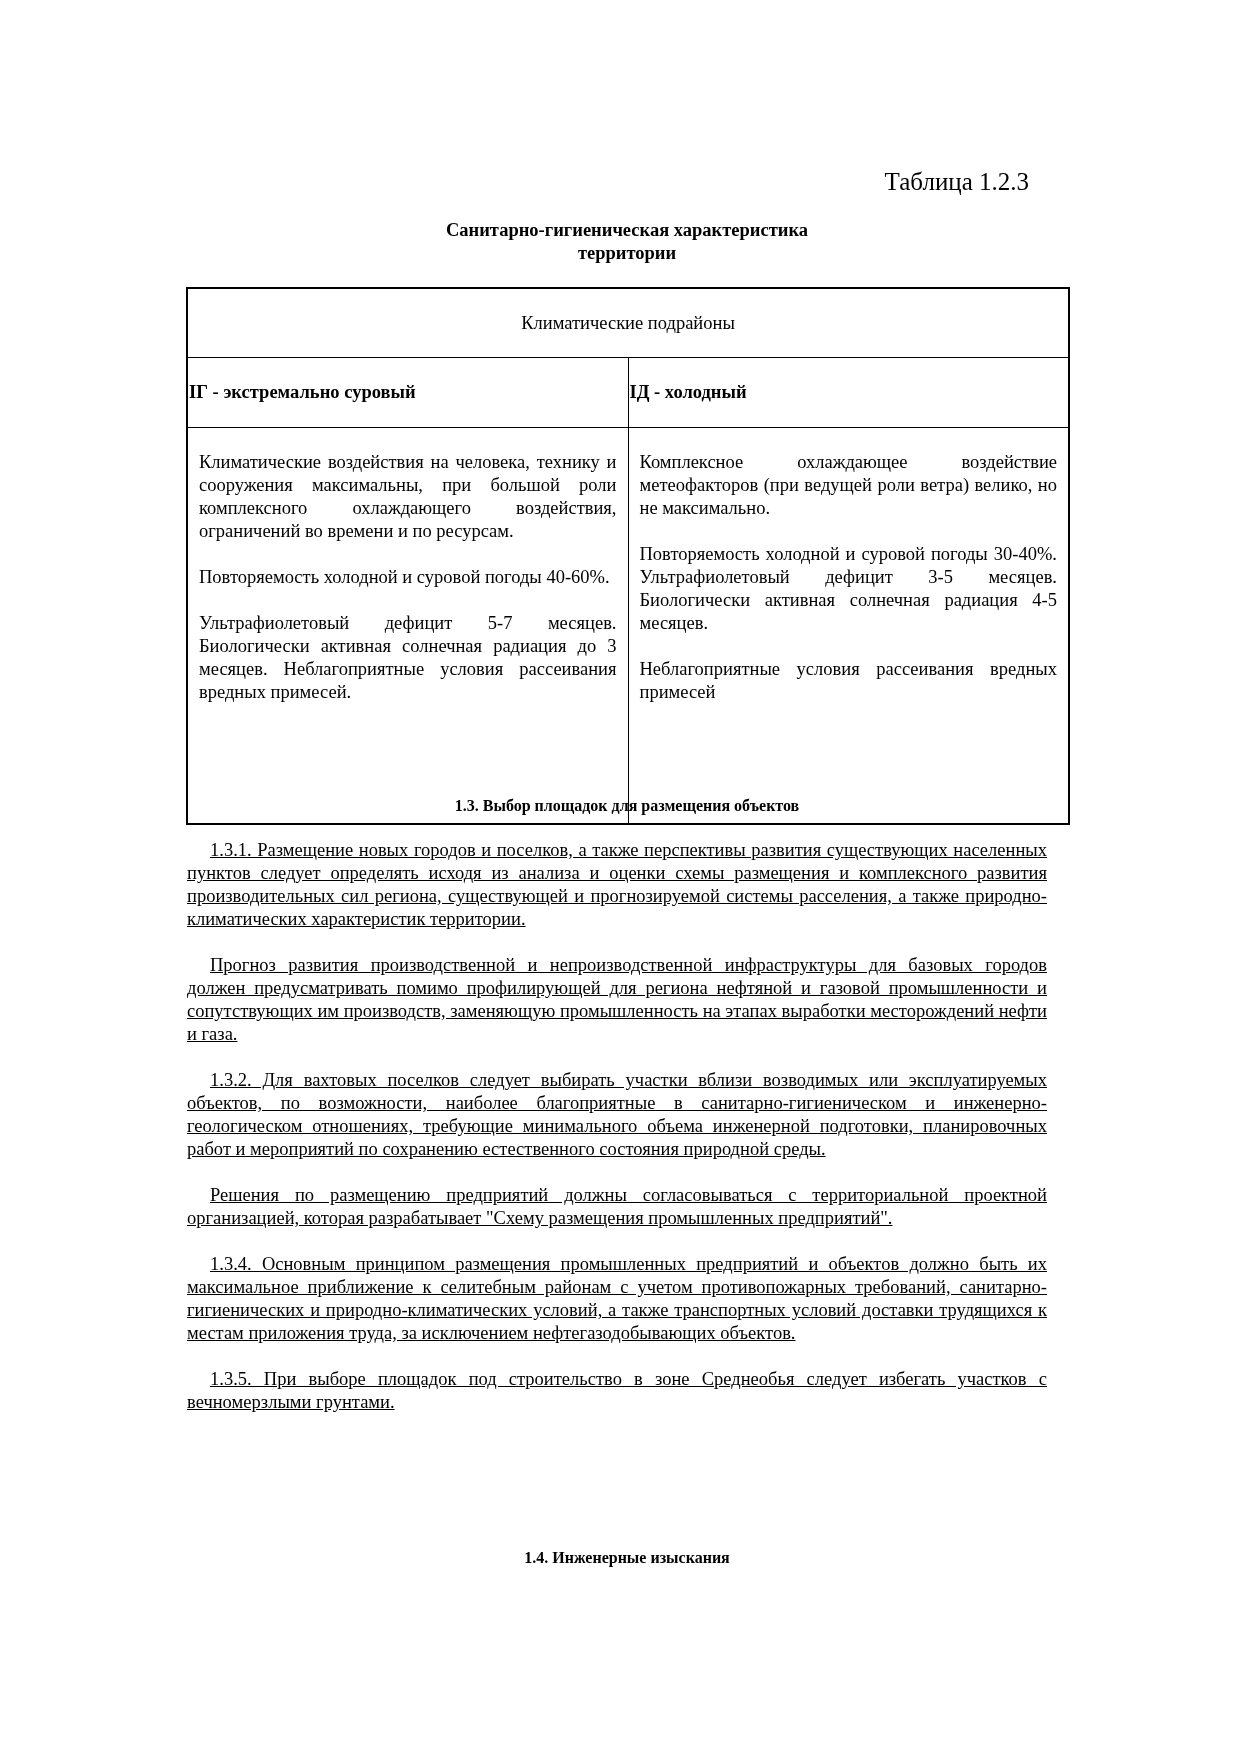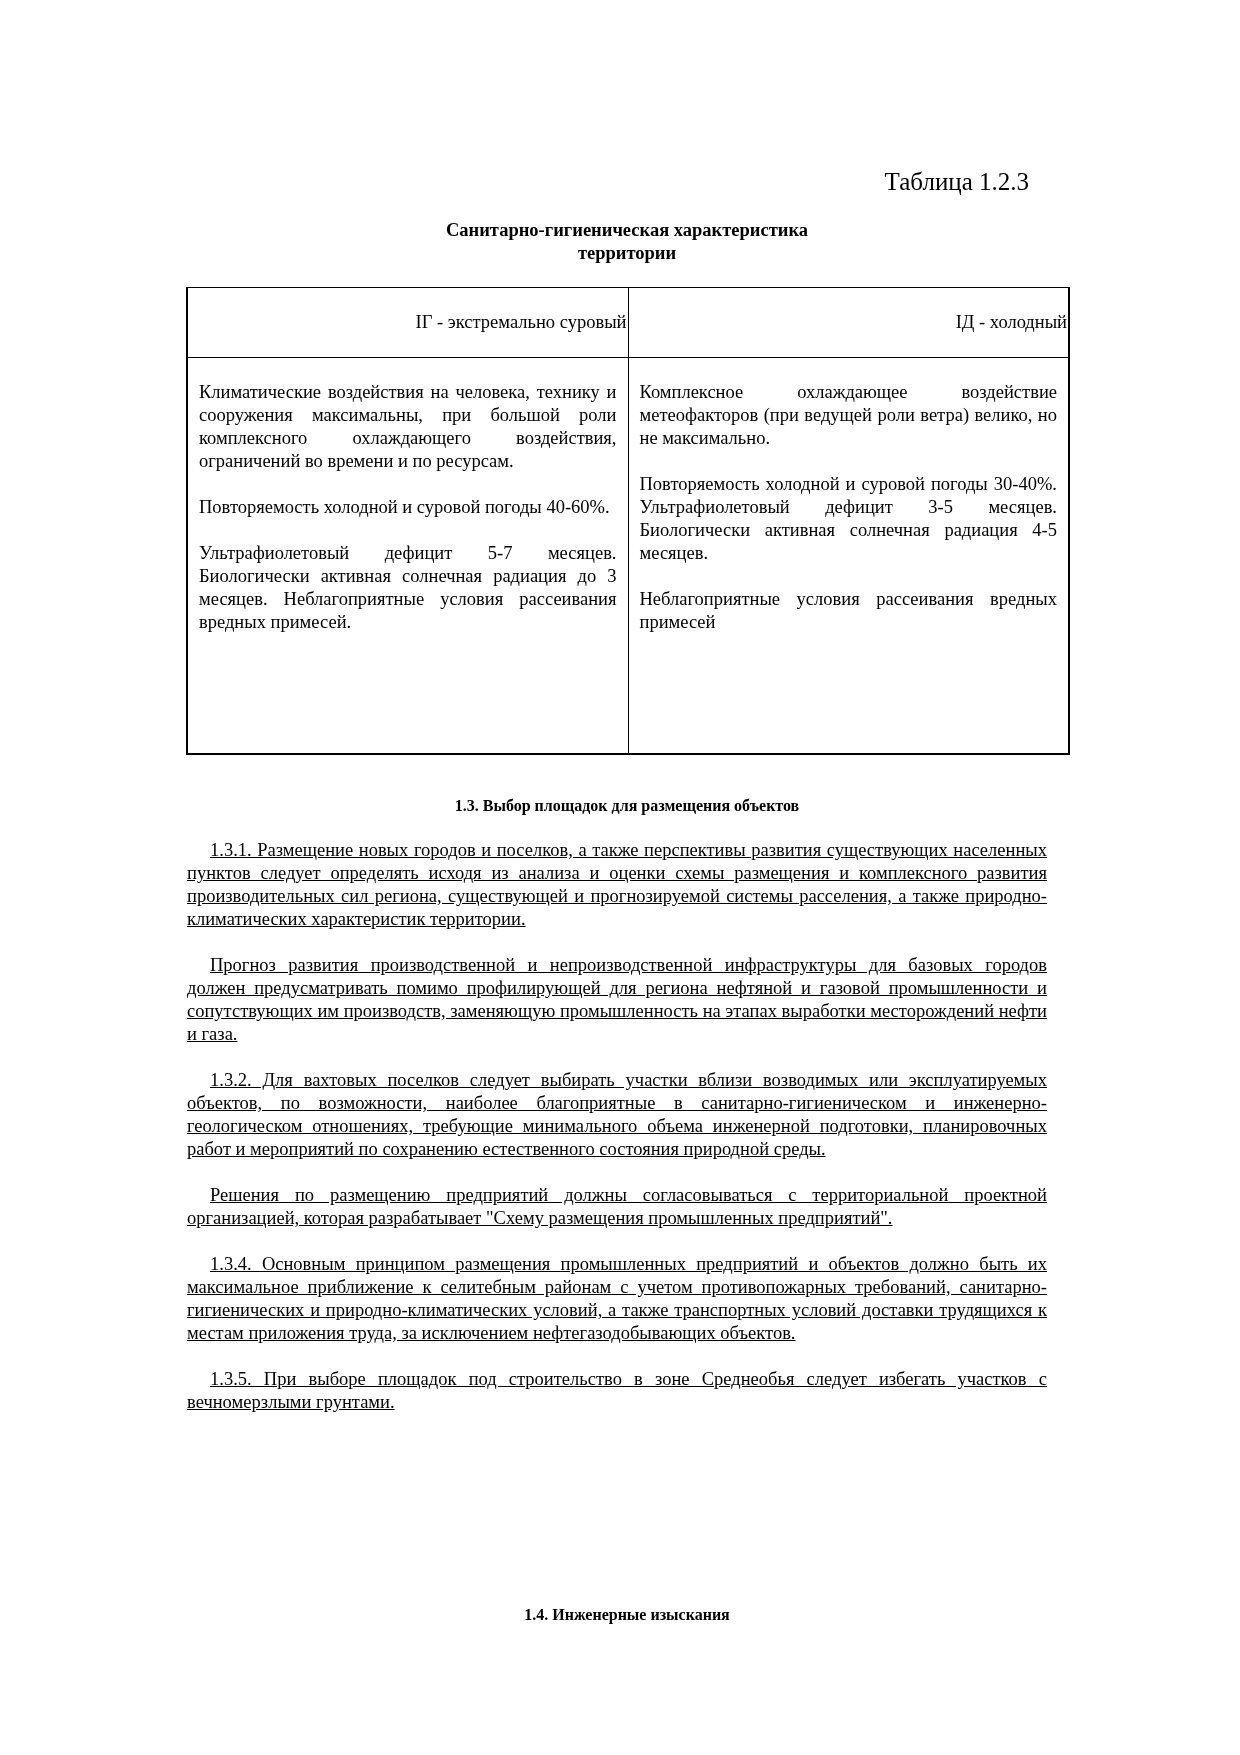--- a/index.html
+++ b/index.html
@@ -53,22 +53,23 @@
     vertical-align: top;
   }
   table.char-table tr.head-row td {
     height: 66px;
     text-align: center;
     vertical-align: middle;
     border-top-width: 2px;
   }
   table.char-table tr.sub-row td {
     height: 67px;
-    text-align: right;
+    text-align: left;
     vertical-align: middle;
+    font-weight: bold;
   }
   table.char-table tr.body-row td {
     height: 340px;
     padding: 23px 11px 32px 11px;
     text-align: justify;
     vertical-align: top;
     border-bottom-width: 2px;
   }
   table.char-table td.col-left { border-left-width: 2px; }
   table.char-table td.col-right { border-right-width: 2px; }
@@ -82,21 +83,21 @@
   .section-heading {
     position: absolute;
     left: 187px;
     width: 880px;
     text-align: center;
     font-weight: bold;
     font-size: 16px;
     line-height: 23px;
   }
   .heading-13 { top: 794px; }
-  .heading-14 { top: 1603px; }
+  .heading-14 { top: 1546px; }
 
   .body-text {
     position: absolute;
     left: 187px;
     top: 839px;
     width: 860px;
     font-size: 18.5px;
     line-height: 23px;
   }
   .body-para {
@@ -117,20 +118,23 @@
     <div>Санитарно-гигиеническая характеристика</div>
     <div>территории</div>
   </div>
 
   <table class="char-table">
     <colgroup>
       <col style="width:50%">
       <col style="width:50%">
     </colgroup>
     <tbody>
+        <tr class="head-row">
+      <td colspan="2">Климатические подрайоны</td>
+    </tr>
     <tr class="sub-row">
       <td class="col-left">IГ - экстремально суровый</td>
       <td class="col-right">IД - холодный</td>
     </tr>
     <tr class="body-row">
       <td class="col-left">
         <p class="cell-para">Климатические воздействия на человека, технику и сооружения максимальны, при большой роли комплексного охлаждающего воздействия, ограничений во времени и по ресурсам.</p>
         <p class="cell-para">Повторяемость холодной и суровой погоды 40-60%.</p>
         <p class="cell-para">Ультрафиолетовый дефицит 5-7 месяцев. Биологически активная  солнечная радиация до 3 месяцев. Неблагоприятные условия рассеивания вредных примесей.</p>
       </td>

